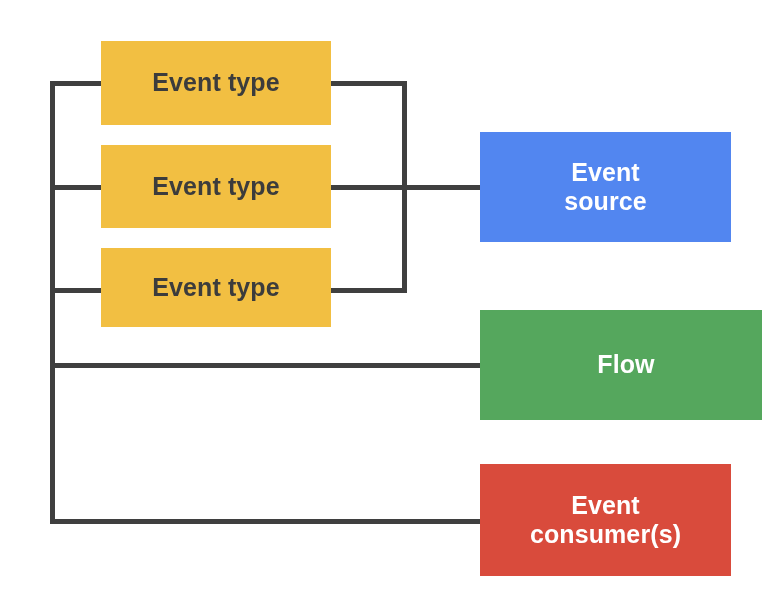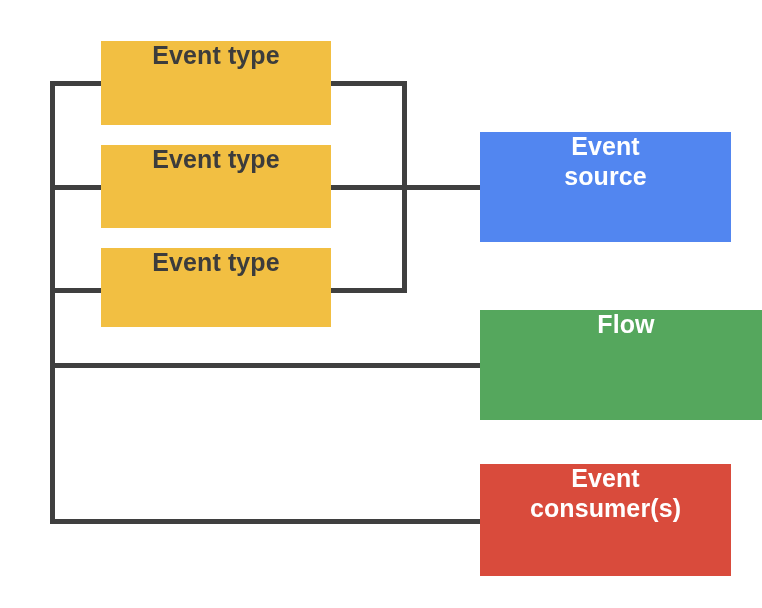--- a/index.html
+++ b/index.html
@@ -20,21 +20,21 @@
   .connectors {
     position: absolute;
     left: 0;
     top: 0;
     width: 762px;
     height: 608px;
   }
   .node {
     position: absolute;
     display: flex;
-    align-items: flex-start;
+    align-items: center;
     justify-content: center;
     text-align: center;
     box-sizing: border-box;
     line-height: 1.18;
     letter-spacing: 0.1px;
   }
   .node-label {
     display: block;
     white-space: pre-line;
   }

